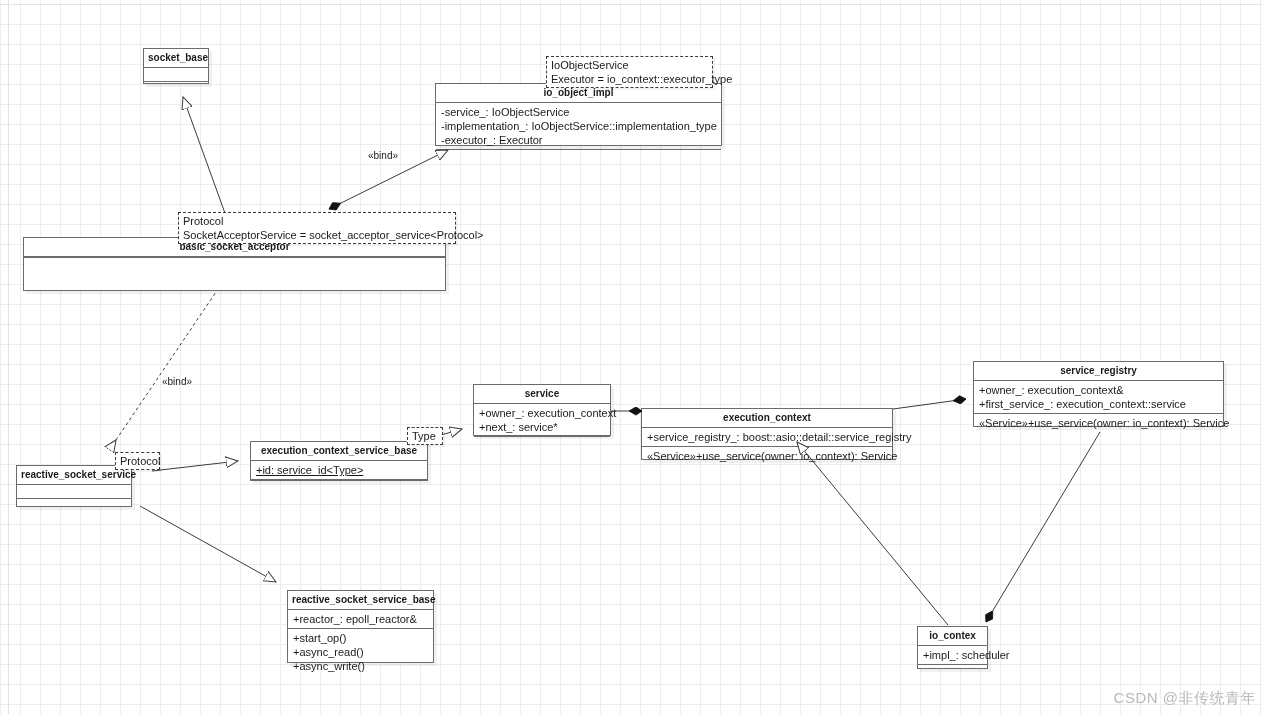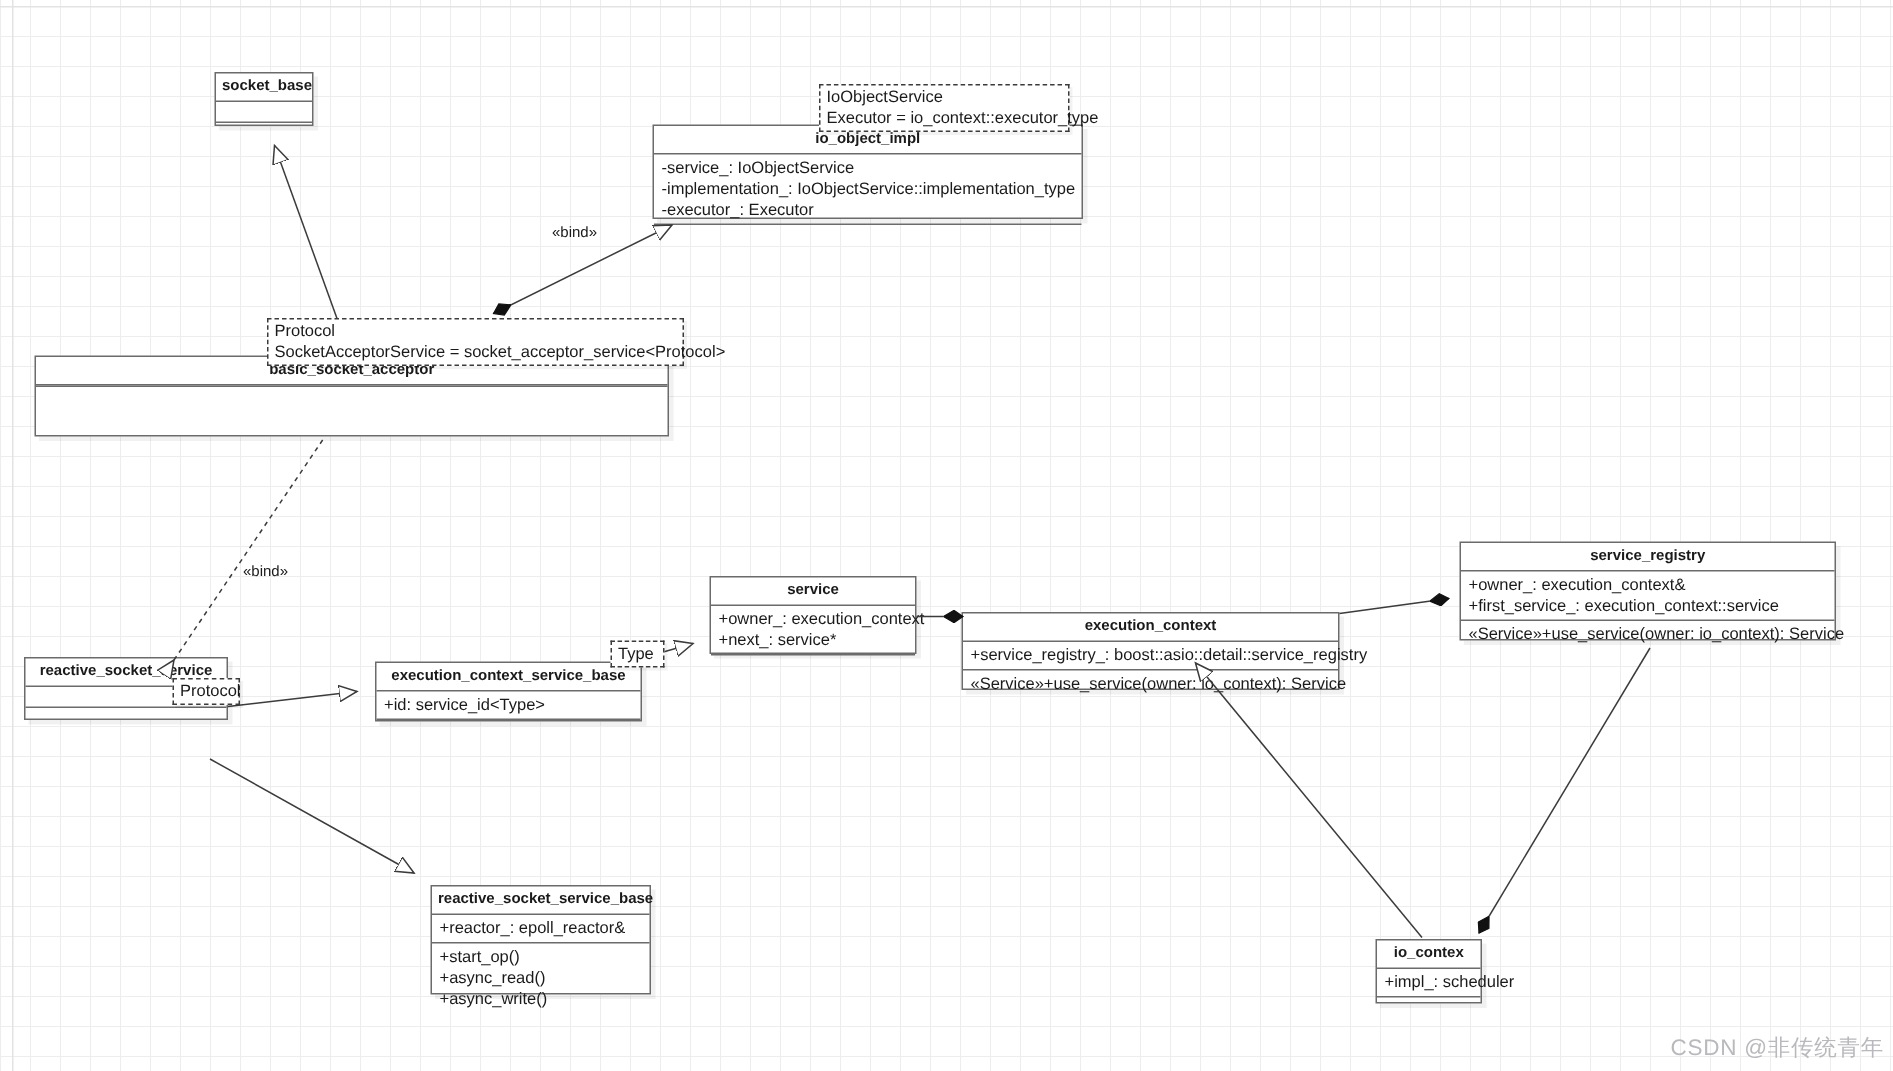--- a/index.html
+++ b/index.html
@@ -51,21 +51,21 @@
     background: #6b6b6b;
   }
   .uml-compartment {
     padding: 2px 5px;
     font-size: 11px;
     line-height: 14px;
   }
   .uml-compartment .row { white-space: nowrap; }
   .uml-compartment.empty { height: 13px; padding: 0; }
   .uml-compartment.empty-tall { height: 22px; padding: 0; }
-  .underlined { }
+  .underlined { text-decoration: underline; }
 
   
   .uml-template {
     position: absolute;
     background: #ffffff;
     border: 1px dashed #3b3b3b;
     box-sizing: border-box;
     font-size: 11px;
     line-height: 14px;
     padding: 1px 4px;
@@ -255,21 +255,21 @@
       <div class="row underlined">+id: service_id&lt;Type&gt;</div>
     </div>
     <div class="uml-sep"></div>
     <div class="uml-compartment empty-tall"></div>
   </div>
 
   <div class="uml-template" style="left:115px; top:452px; width:45px;">
     <div class="row">Protocol</div>
   </div>
 
-  <div class="uml-class" style="left:16px; top:438px; width:136px; height:42px;">
+  <div class="uml-class" style="left:16px; top:465px; width:116px; height:42px;">
     <div class="uml-name">reactive_socket_service</div>
     <div class="uml-sep"></div>
     <div class="uml-compartment empty"></div>
     <div class="uml-sep"></div>
     <div class="uml-compartment empty"></div>
   </div>
 
   <div class="uml-class" style="left:287px; top:590px; width:147px; height:73px;">
     <div class="uml-name">reactive_socket_service_base</div>
     <div class="uml-sep"></div>

